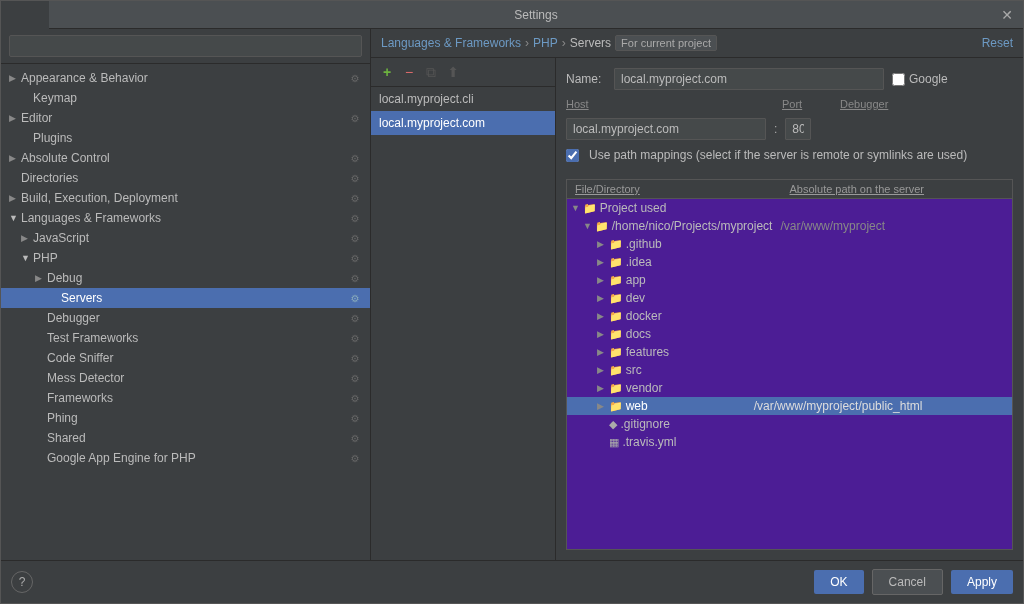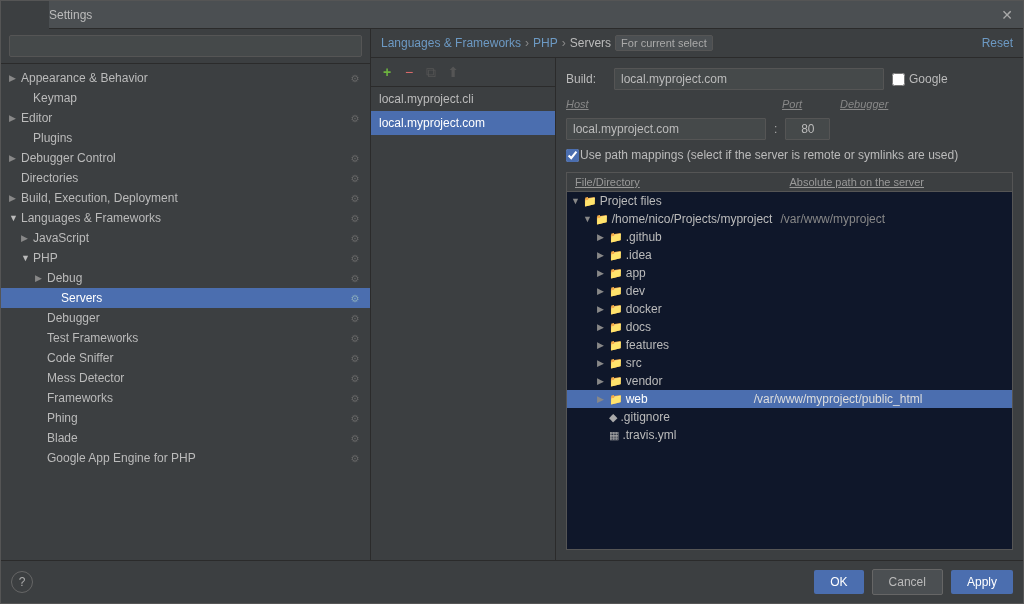--- a/index.html
+++ b/index.html
@@ -20,21 +20,21 @@
       background: #3c3f41;
       border: 1px solid #555;
       display: flex;
       flex-direction: column;
     }
     .title-bar {
       background: #4b4f52;
       height: 28px;
       display: flex;
       align-items: center;
-      justify-content: flex-start;
+      justify-content: center;
       position: relative;
       border-bottom: 1px solid #2b2b2b;
       margin-left: 48px;
     }
     .title-bar-title {
       color: #bbb;
       font-size: 12px;
     }
     .title-bar-close {
       position: absolute;
@@ -228,21 +228,21 @@
       background: #45494a;
       border: 1px solid #555;
       color: #bbb;
       padding: 3px 6px;
       font-size: 12px;
       outline: none;
       border-radius: 1px;
     }
     .name-input { width: 270px; }
     .host-input { width: 200px; }
-    .port-input { width: 45px; text-align: center; }
+    .port-input { width: 26px; text-align: center; }
     .debugger-select {
       background: #45494a;
       border: 1px solid #555;
       color: #bbb;
       padding: 3px 4px;
       font-size: 12px;
       outline: none;
       border-radius: 1px;
       cursor: pointer;
     }
@@ -261,22 +261,22 @@
     .col-header {
       color: #888;
       font-size: 11px;
       min-width: 60px;
     }
     .path-mappings {
       display: flex;
       flex-direction: column;
       flex: 1;
       border: 1px solid #555;
-      background: #0f172a;
-      margin-top: 2px;
+      background: #4c1d95;
+      margin-top: 9px;
       overflow: hidden;
     }
     .path-mappings-header {
       display: flex;
       background: #3c3f41;
       border-bottom: 1px solid #555;
       padding: 3px 8px;
     }
     .path-mappings-header .col1 {
       flex: 1;
@@ -329,21 +329,21 @@
     .tree-item .ti-path {
       color: #888;
       font-size: 12px;
       flex: 1;
       padding-left: 8px;
     }
     .tree-item.selected .ti-path { color: #ddd; }
     .use-path-mappings {
       display: flex;
       align-items: center;
-      gap: 1px;
+      gap: 10px;
       color: #bbb;
       font-size: 12px;
     }
     .use-path-mappings input[type=checkbox] {
       accent-color: #4b6eaf;
     }
 
     
     .bottom-bar {
       display: flex;
@@ -421,21 +421,21 @@
           <span class="settings-icon-right">⚙</span>
         </div>
 
         <div class="nav-item indent-1">
           <span class="arrow"> </span>
           <span class="nav-item-label">Plugins</span>
         </div>
 
         <div class="nav-item indent-0">
           <span class="arrow">▶</span>
-          <span class="nav-item-label">Debugger Control</span>
+          <span class="nav-item-label">Absolute Control</span>
           <span class="settings-icon-right">⚙</span>
         </div>
 
         <div class="nav-item indent-0">
           <span class="arrow"> </span>
           <span class="nav-item-label">Directories</span>
           <span class="settings-icon-right">⚙</span>
         </div>
 
         <div class="nav-item indent-0">
@@ -505,42 +505,42 @@
         </div>
 
         <div class="nav-item indent-2">
           <span class="arrow"> </span>
           <span class="nav-item-label">Phing</span>
           <span class="settings-icon-right">⚙</span>
         </div>
 
         <div class="nav-item indent-2">
           <span class="arrow"> </span>
-          <span class="nav-item-label">Blade</span>
+          <span class="nav-item-label">Shared</span>
           <span class="settings-icon-right">⚙</span>
         </div>
 
         <div class="nav-item indent-2">
           <span class="arrow"> </span>
           <span class="nav-item-label">Google App Engine for PHP</span>
           <span class="settings-icon-right">⚙</span>
         </div>
       </div>
     </div>
 
     <div class="right-panel">
 
       <div class="breadcrumb-bar">
         <div class="breadcrumb">
           <span style="cursor:pointer">Languages &amp; Frameworks</span>
           <span class="separator">›</span>
           <span style="cursor:pointer">PHP</span>
           <span class="separator">›</span>
           <span class="current">Servers</span>
-          <span class="tag">For current select</span>
+          <span class="tag">For current project</span>
         </div>
         <button class="reset-btn">Reset</button>
       </div>
 
       <div class="server-area">
 
         <div class="server-list-panel">
           <div class="server-toolbar">
             <button class="toolbar-btn" style="color:#6db33f; font-weight:bold;">+</button>
             <button class="toolbar-btn" style="color:#e06c6c;">−</button>
@@ -553,29 +553,29 @@
             </div>
             <div class="server-entry selected">
               <span>local.myproject.com</span>
             </div>
           </div>
         </div>
 
         <div class="server-config">
 
           <div class="config-row">
-            <span class="config-label">Build:</span>
+            <span class="config-label">Name:</span>
             <input class="config-input name-input" type="text" value="local.myproject.com" style="">
             <label class="shared-checkbox">
               <input type="checkbox" style="">
               <span>Google</span>
             </label>
           </div>
 
-          <div class="config-row" style="padding-left: 0px; font-style: italic;">
+          <div class="config-row" style="padding-left: 0px;">
             <span class="col-header" style="min-width:200px; text-decoration:underline;">Host</span>
             <span class="colon" style="opacity:0"> </span>
             <span class="col-header" style="min-width:50px; text-decoration:underline;">Port</span>
             <span class="col-header" style="text-decoration:underline;">Debugger</span>
           </div>
 
           <div class="config-row">
             <input class="config-input host-input" type="text" value="local.myproject.com" style="">
             <span class="colon">:</span>
             <input class="config-input port-input" type="text" value="80" style="">
@@ -589,21 +589,21 @@
           <div class="path-mappings">
             <div class="path-mappings-header">
               <span class="col1">File/Directory</span>
               <span class="col2">Absolute path on the server</span>
             </div>
             <div class="path-mappings-body">
 
               <div class="tree-item" style="padding-left: 4px;">
                 <span class="ti-arrow open">▼</span>
                 <span class="folder-icon">📁</span>
-                <span class="ti-label">Project files</span>
+                <span class="ti-label">Project used</span>
               </div>
 
               <div class="tree-item" style="padding-left: 16px;">
                 <span class="ti-arrow open">▼</span>
                 <span class="folder-icon">📁</span>
                 <span class="ti-label">/home/nico/Projects/myproject</span>
                 <span class="ti-path">/var/www/myproject</span>
               </div>
 
               <div class="tree-item" style="padding-left: 30px;">

